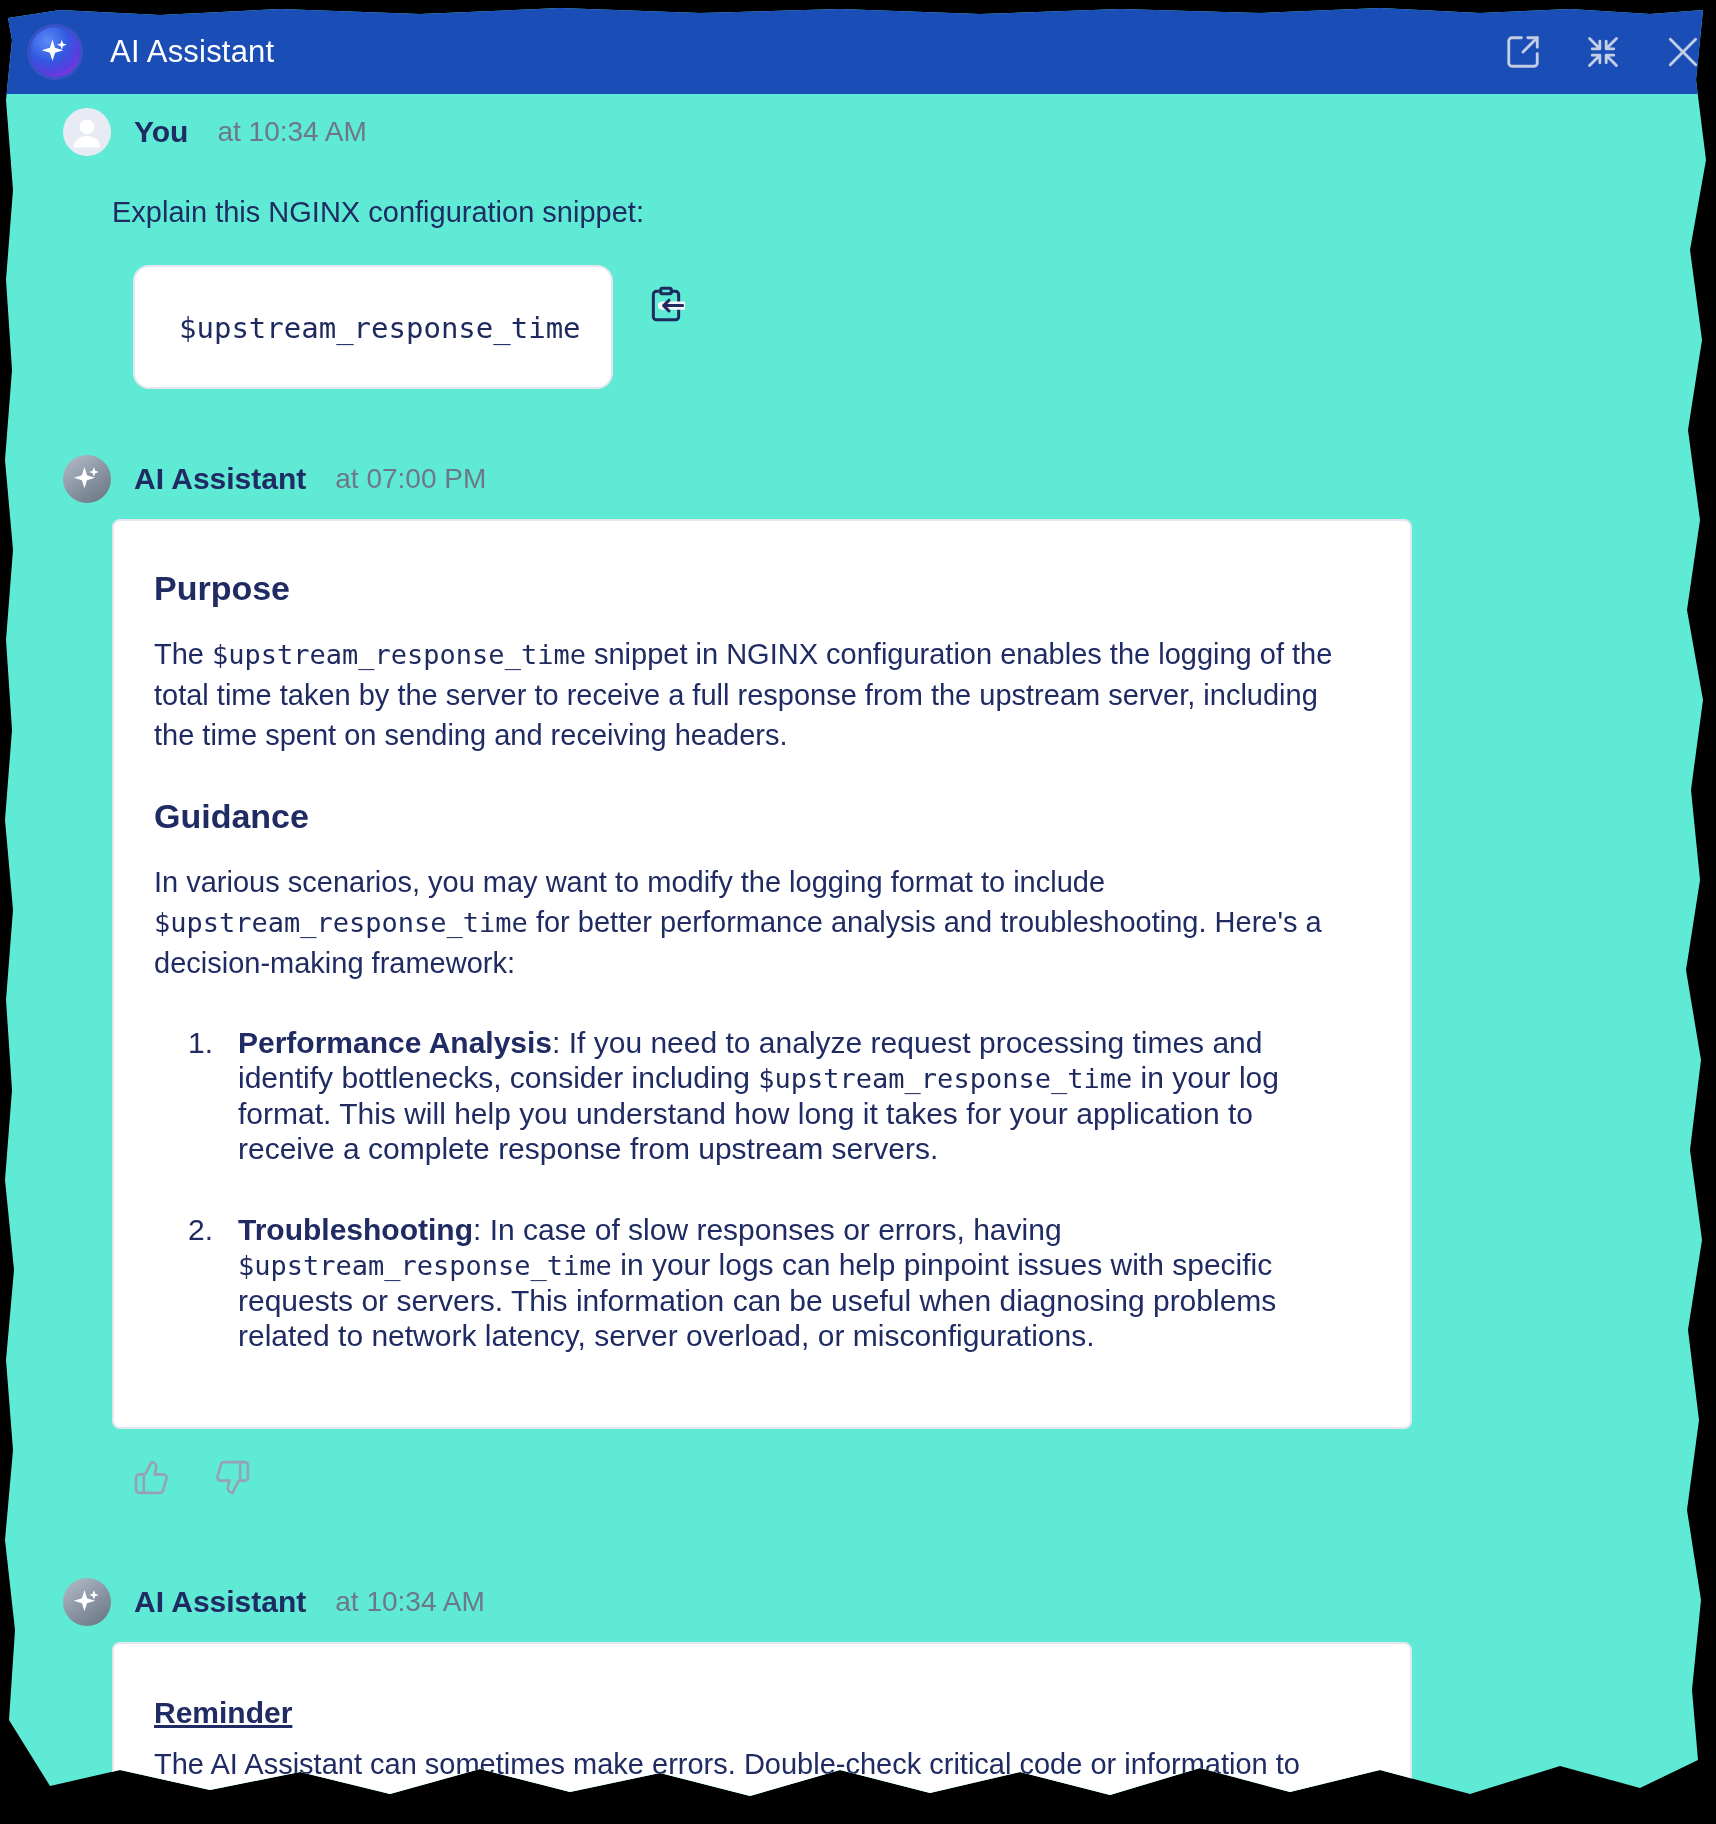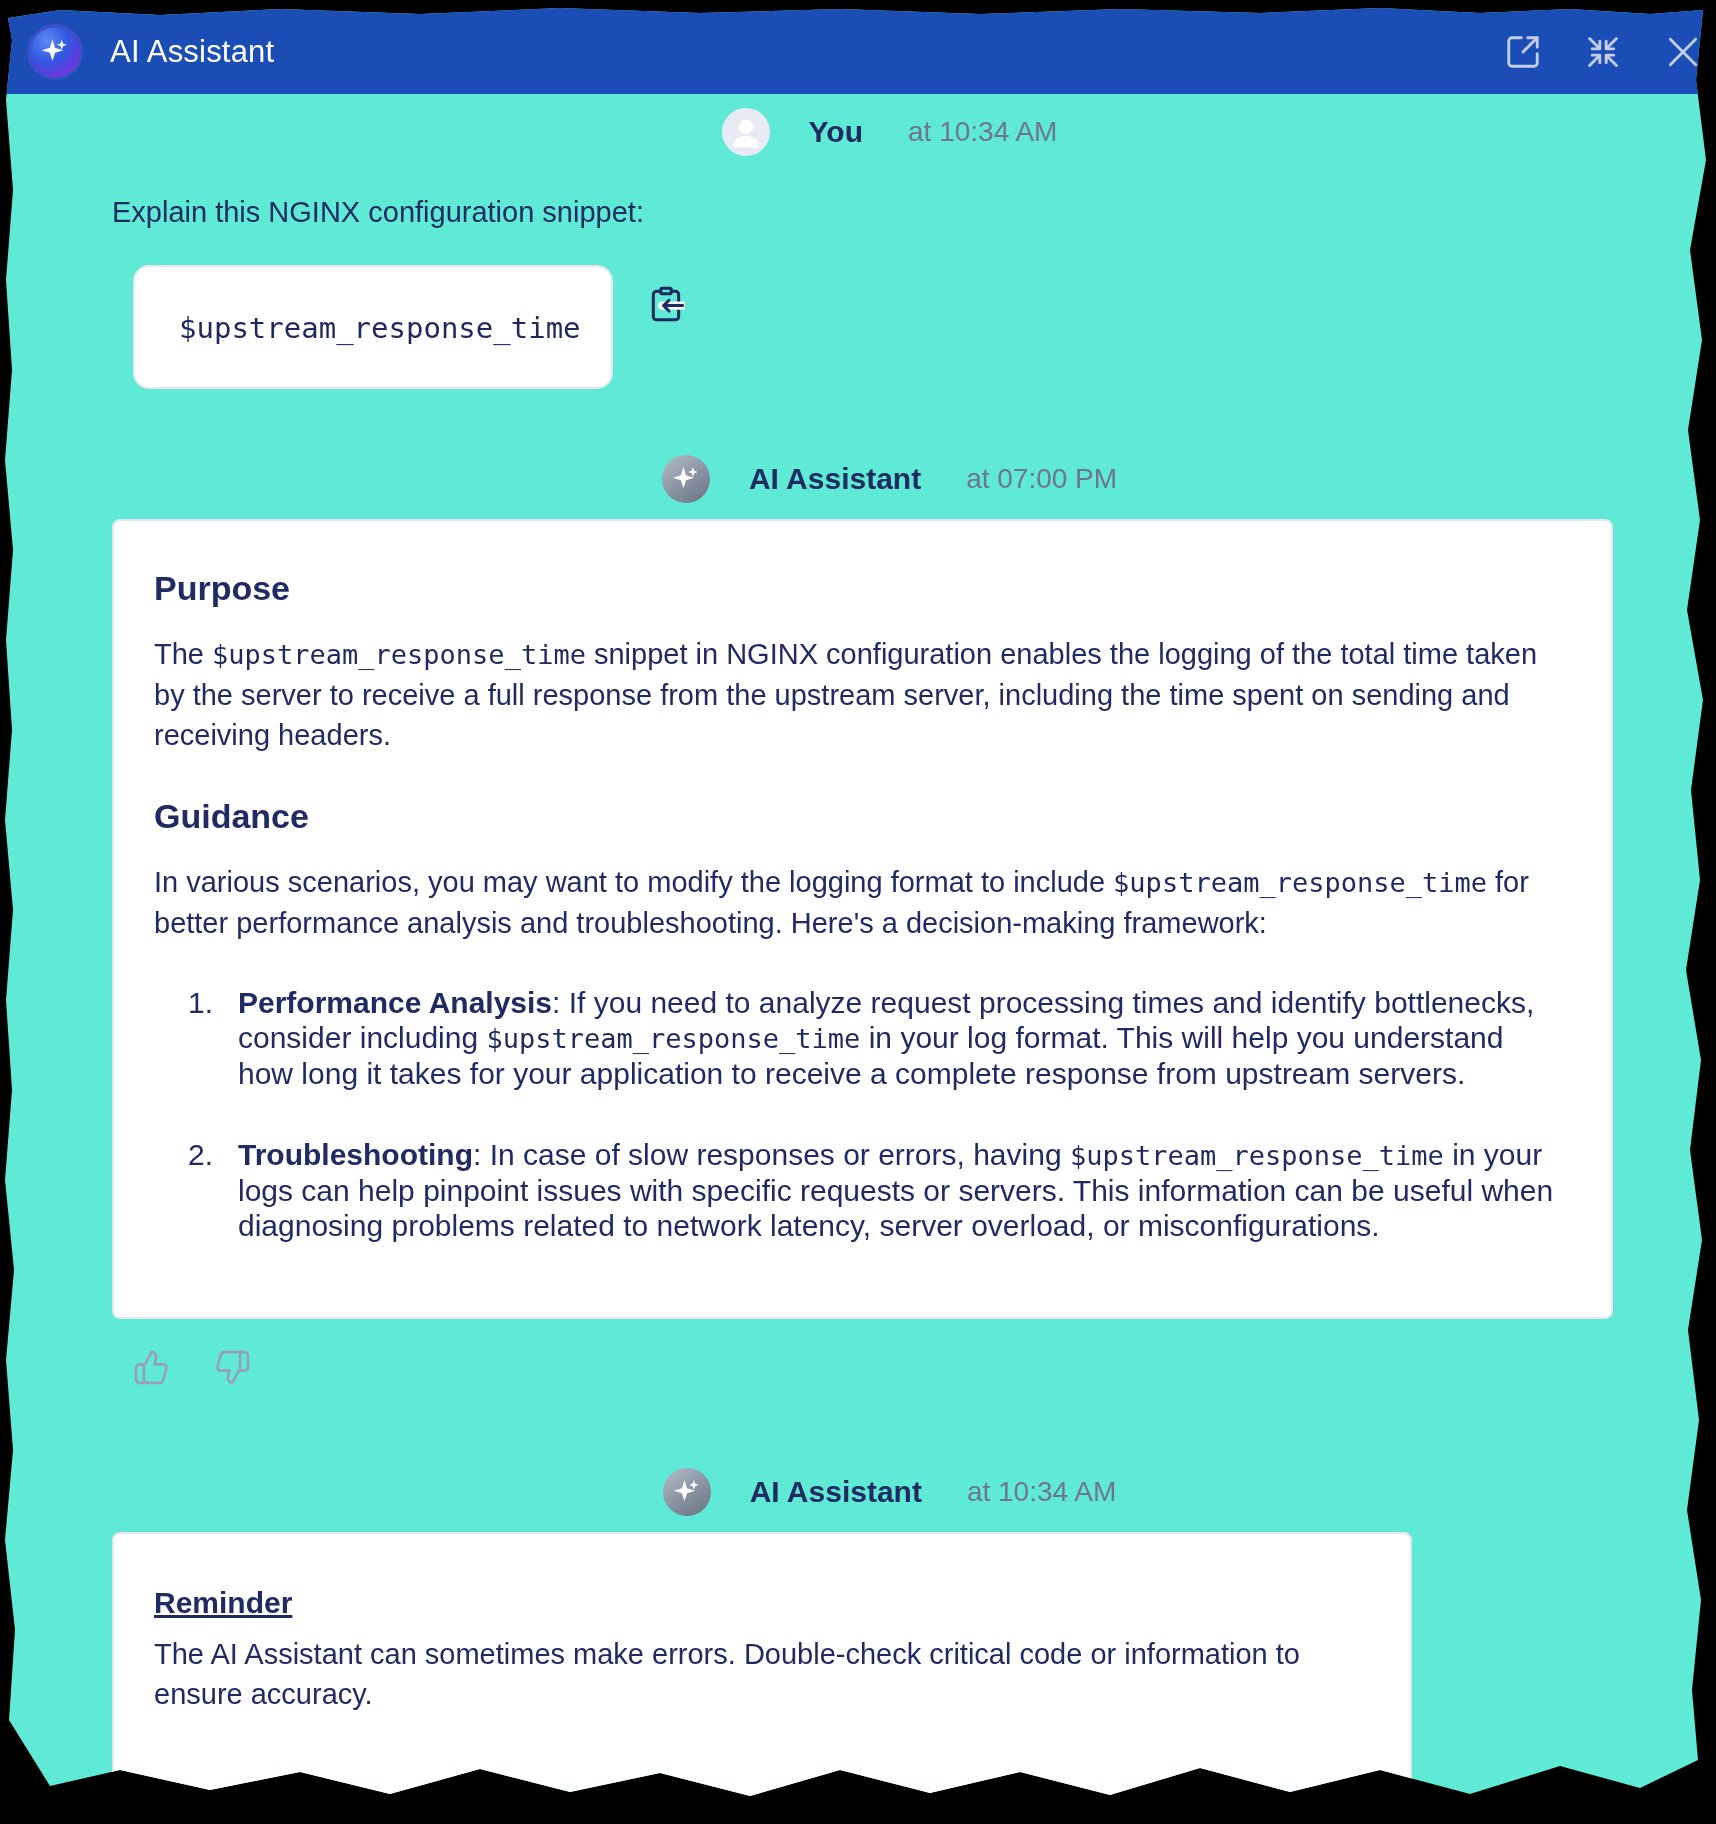--- a/index.html
+++ b/index.html
@@ -32,21 +32,21 @@
   }
   .header-title {
     color:#ffffff; font-size:31px; margin-left:30px; flex:1;
     letter-spacing:.2px;
   }
   .header-actions { display:flex; align-items:center; gap:42px; color:#c3cde4; }
   .hicon { width:38px; height:38px; display:block; cursor:pointer; }
 
   
   .chat { padding:14px 0 0 63px; }
-  .msg-head { display:flex; align-items:center; gap:39px;justify-content:center; }
+  .msg-head { display:flex; align-items:center; gap:23px; }
   .avatar {
     width:48px; height:48px; border-radius:50%;
     display:flex; align-items:center; justify-content:center; flex:0 0 auto;
   }
   .avatar.user { background:#e9ebf4; }
   .avatar.assistant { background:linear-gradient(145deg,#b7bec9 0%, #8d97a6 48%, #67737f 100%); }
   .name { font-size:30px; font-weight:bold; color:#1f2b62; }
   .time { font-size:28px; color:#6e7789; margin-left:6px; }
 
   .user-text { margin:40px 0 0 49px; font-size:29px; color:#1f2b62; }
@@ -55,21 +55,21 @@
   .code-card {
     background:#fff; border:2px solid #e4e7f0; border-radius:16px;
     padding:44px 30px 42px 44px;
   }
   .code-text { font-family:"DejaVu Sans Mono", monospace; font-size:29px; color:#1e2a5e; }
   .copy-btn { margin:20px 0 0 34px; color:#1e2a5e; cursor:pointer; background:none; border:none; padding:0; }
   .copy-btn svg { width:38px; height:38px; display:block; }
 
   .assistant-block { margin-top:66px; }
   .card {
-    margin:16px 0 0 49px; width:1501px; box-sizing:border-box;
+    margin:16px 0 0 49px; width:1300px; box-sizing:border-box;
     background:#fff; border:2px solid #e4e7f0; border-radius:8px;
     padding:48px 56px 74px 40px;
     color:#1f2b62;
   }
   .card h2 { font-size:34px; margin:0 0 26px 0; color:#1f2b62; font-weight:bold; }
   .card p  { font-size:29px; line-height:40px; margin:0 0 42px 0; }
   .card p.last-p { }
   code.inline {
     font-family:"DejaVu Sans Mono", monospace;
     font-size:27px; color:#1e2a5e;

